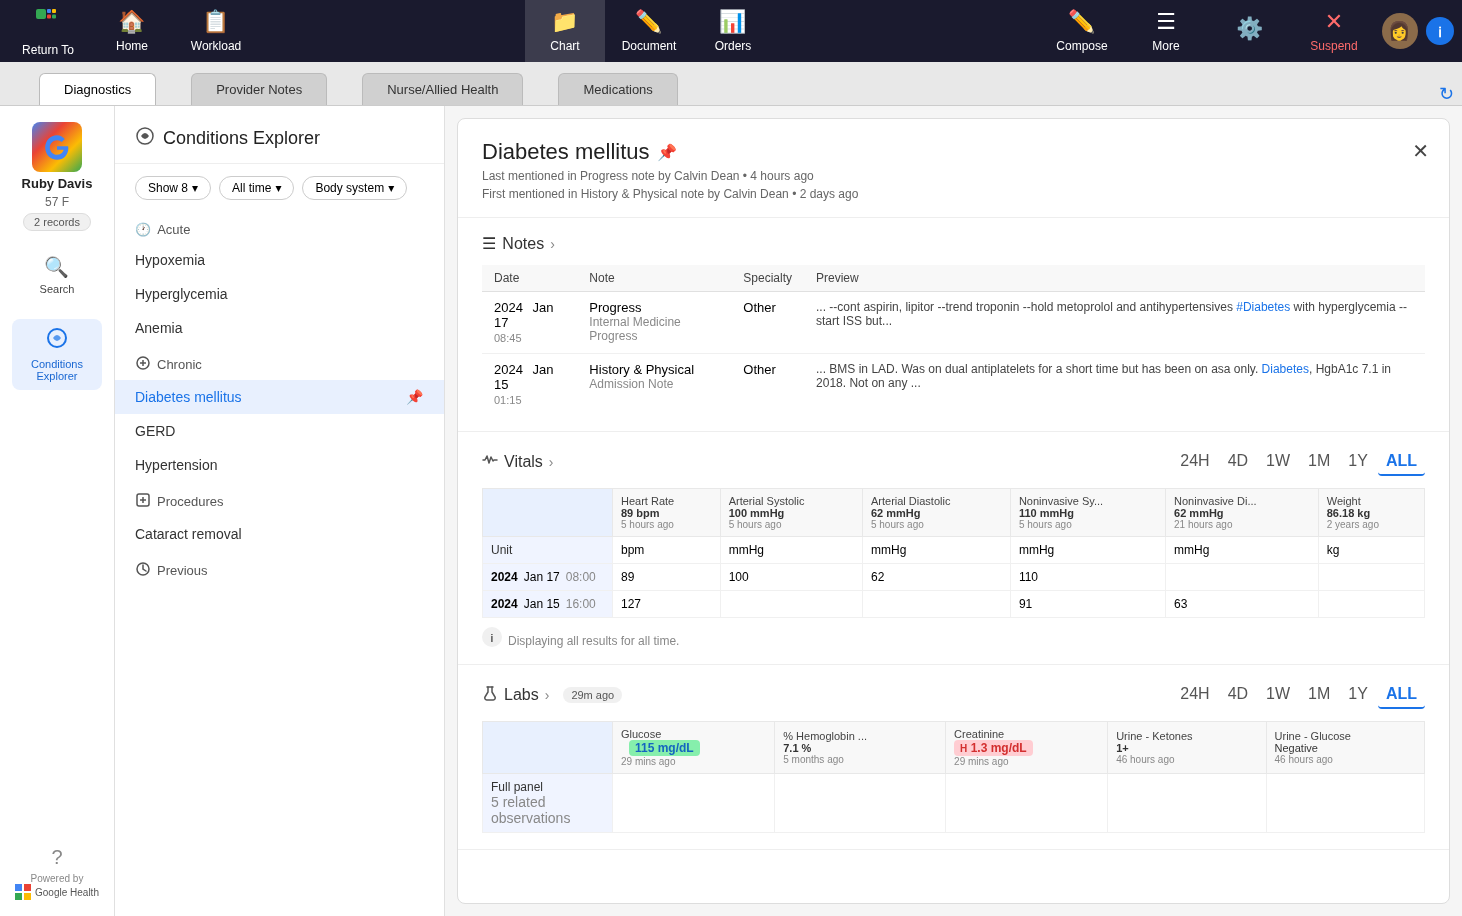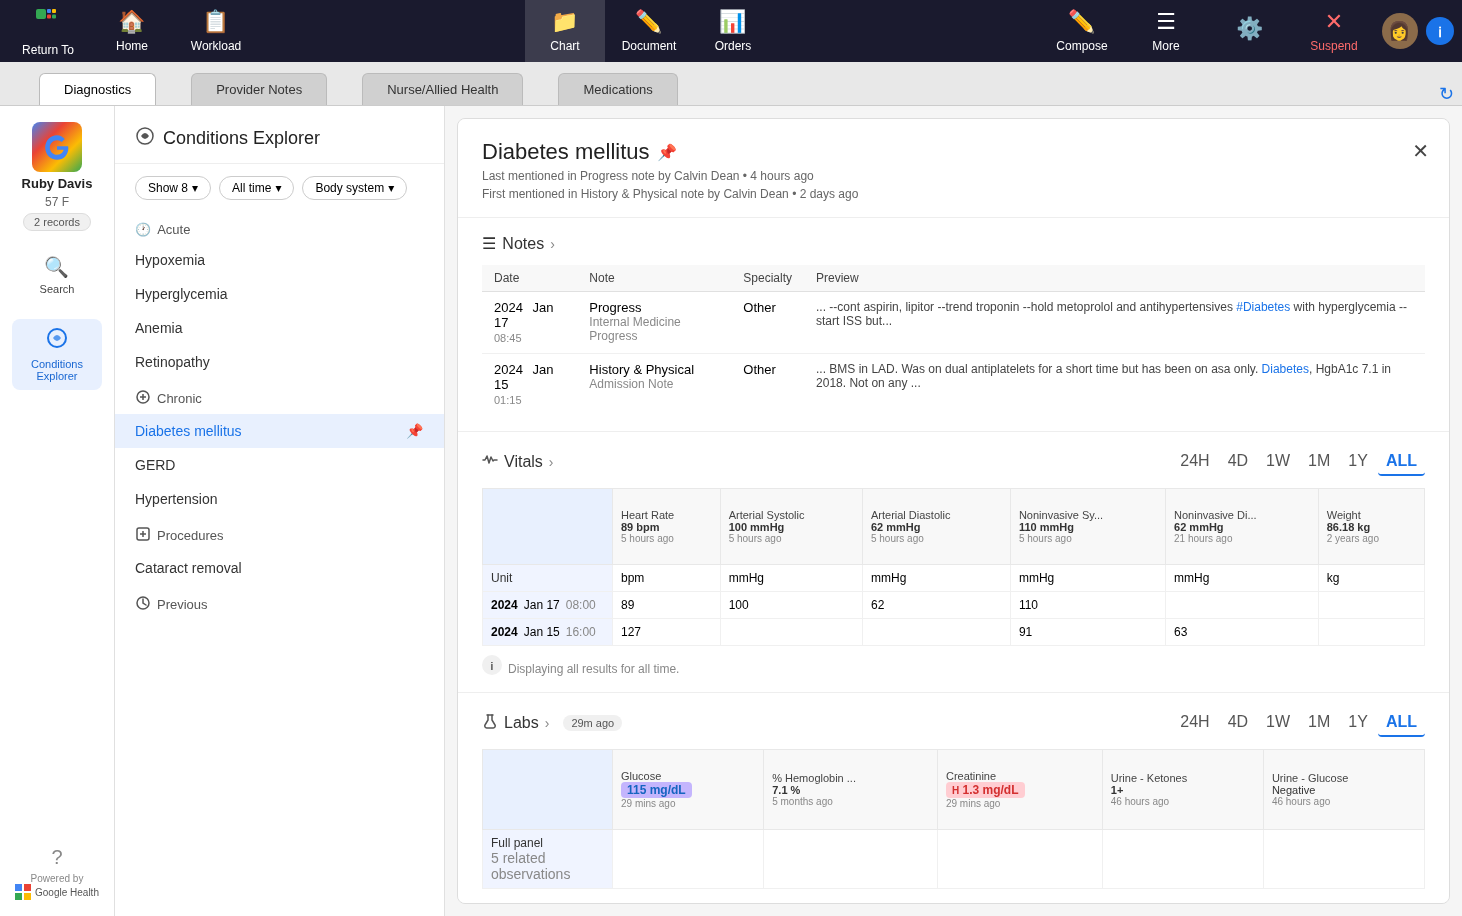--- a/index.html
+++ b/index.html
@@ -211,21 +211,21 @@
     }
     .time-tabs { display: flex; gap: 2px; }
     .time-tab {
       padding: 4px 8px; font-size: 16px; cursor: pointer; color: #555;
       border-radius: 4px;
     }
     .time-tab.active { color: #1a73e8; border-bottom: 2px solid #1a73e8; font-weight: 600; }
 
     .vitals-table { width: 100%; border-collapse: collapse; font-size: 12px; }
     .vitals-table th {
-      text-align: left; padding: 20px 8px; background: #f8f8f8;
+      text-align: left; padding: 6px 8px; background: #f8f8f8;
       border: 1px solid #e8e8e8; font-weight: 500; font-size: 11px; color: #444;
     }
     .vitals-table td { padding: 6px 8px; border: 1px solid #f0f0f0; font-size: 12px; }
     .full-panel-cell { background: #f0f4ff; }
     .full-panel-name { font-weight: 500; font-size: 12px; color: #333; }
     .full-panel-obs { font-size: 14px; color: #888; }
     .displaying-text { font-size: 12px; color: #888; padding: 8px 0 0; }
 
     
     .labs-header-row {
@@ -402,21 +402,20 @@
       </button>
     </div>
 
     <div class="section-header">
       <span>🕐</span>
       <span>Acute</span>
     </div>
     <div class="condition-item"><span>Hypoxemia</span></div>
     <div class="condition-item"><span>Hyperglycemia</span></div>
     <div class="condition-item"><span>Anemia</span></div>
-    <div class="condition-item"><span>Retinopathy</span></div>
 
     <div class="section-header">
       <span>
         <svg width="16" height="16" viewBox="0 0 16 16" fill="none">
           <circle cx="8" cy="8" r="6" stroke="#555" stroke-width="1.5" fill="none"></circle>
           <path d="M5 8h6M8 5v6" stroke="#555" stroke-width="1.5"></path>
         </svg>
       </span>
       <span>Chronic</span>
     </div>
@@ -642,21 +641,21 @@
           <span class="time-tab active">ALL</span>
         </div>
       </div>
 
       <table class="vitals-table" style="margin-top:12px;">
         <thead>
           <tr>
             <th style="width:130px; background:#e8f0fe;"></th>
             <th>
               <div>Glucose</div>
-              <div style="font-weight:700; color:#1565c0; background:#c4b5fd; display:inline-block; padding:1px 6px; border-radius:4px; font-size:12px;">115 mg/dL</div>
+              <div style="font-weight:700; color:#1565c0; background:#86efac; display:inline-block; padding:1px 6px; border-radius:4px; font-size:12px;margin-left:8px;">115 mg/dL</div>
               <div style="font-size:10px; color:#888;">29 mins ago</div>
             </th>
             <th>
               <div>% Hemoglobin ...</div>
               <div style="font-weight:600; color:#333;">7.1 %</div>
               <div style="font-size:10px; color:#888;">5 months ago</div>
             </th>
             <th>
               <div>Creatinine</div>
               <div style="font-weight:700; color:#d32f2f; background:#ffcdd2; display:inline-block; padding:1px 6px; border-radius:4px; font-size:12px;">

